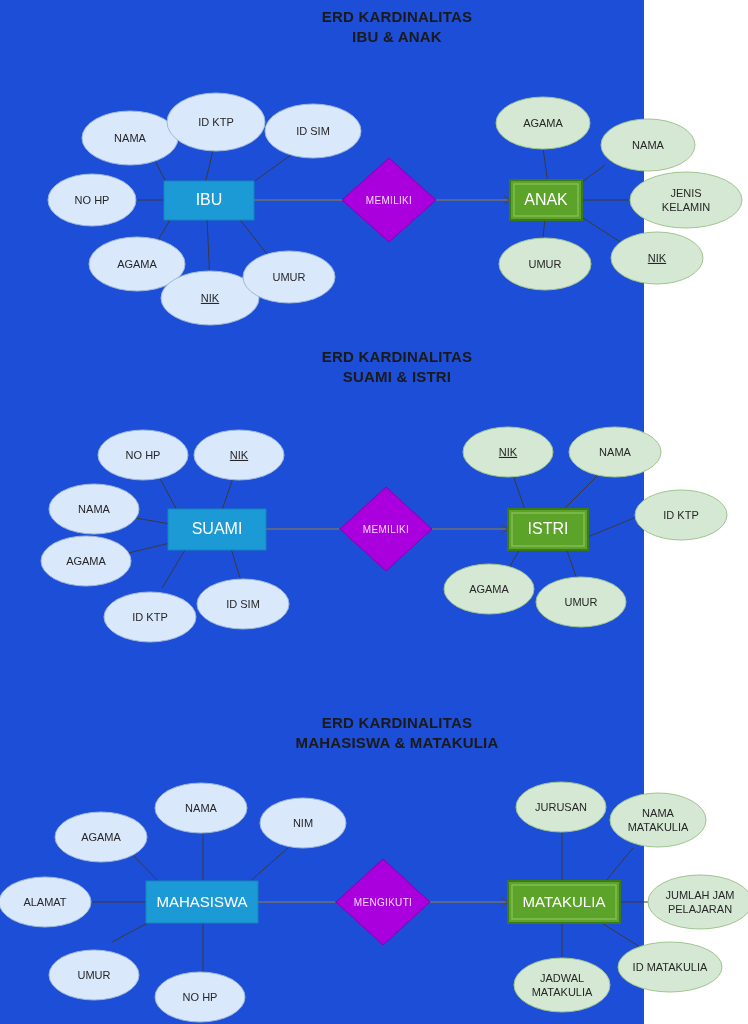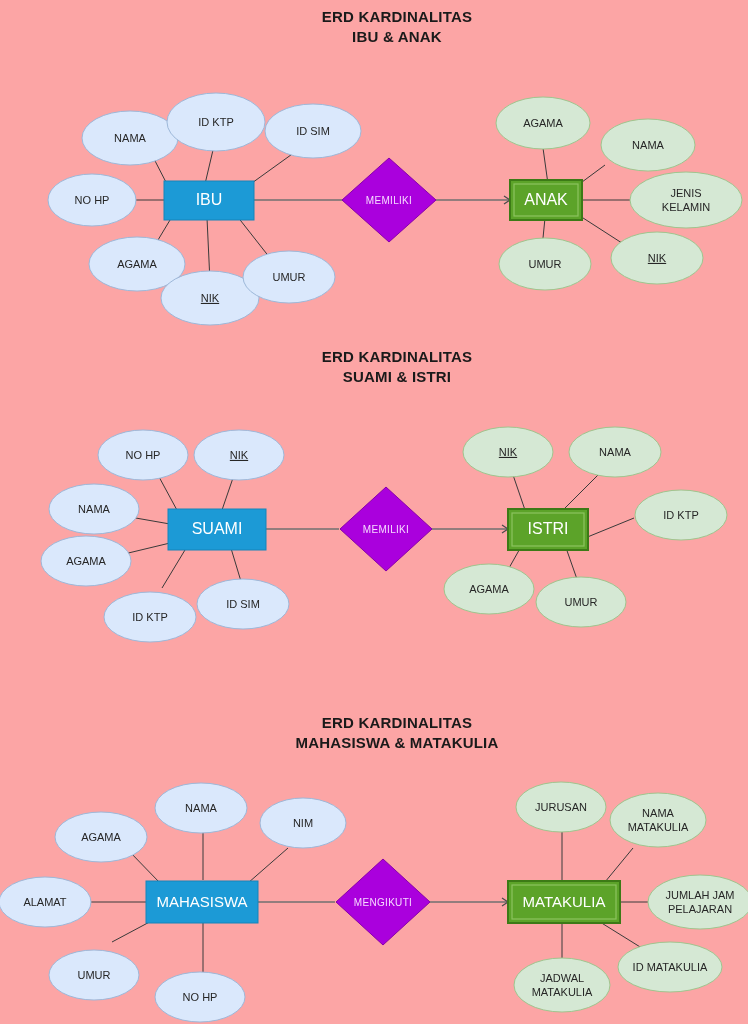--- a/index.html
+++ b/index.html
@@ -8,23 +8,23 @@
     background: #ffffff;
   }
   body {
     width: 748px;
     height: 1024px;
     font-family: "Liberation Sans", sans-serif;
     overflow: hidden;
   }
   #page {
     position: relative;
-    width: 748px;
+    width: 644px;
     height: 1024px;
-    background: #fca5a5;
+    background: #1d4ed8;
   }
   svg.erd {
     display: block;
     position: absolute;
     left: 0;
     top: 0;
   }
   .title-text {
     font-family: "Liberation Sans", sans-serif;
     font-weight: bold;

